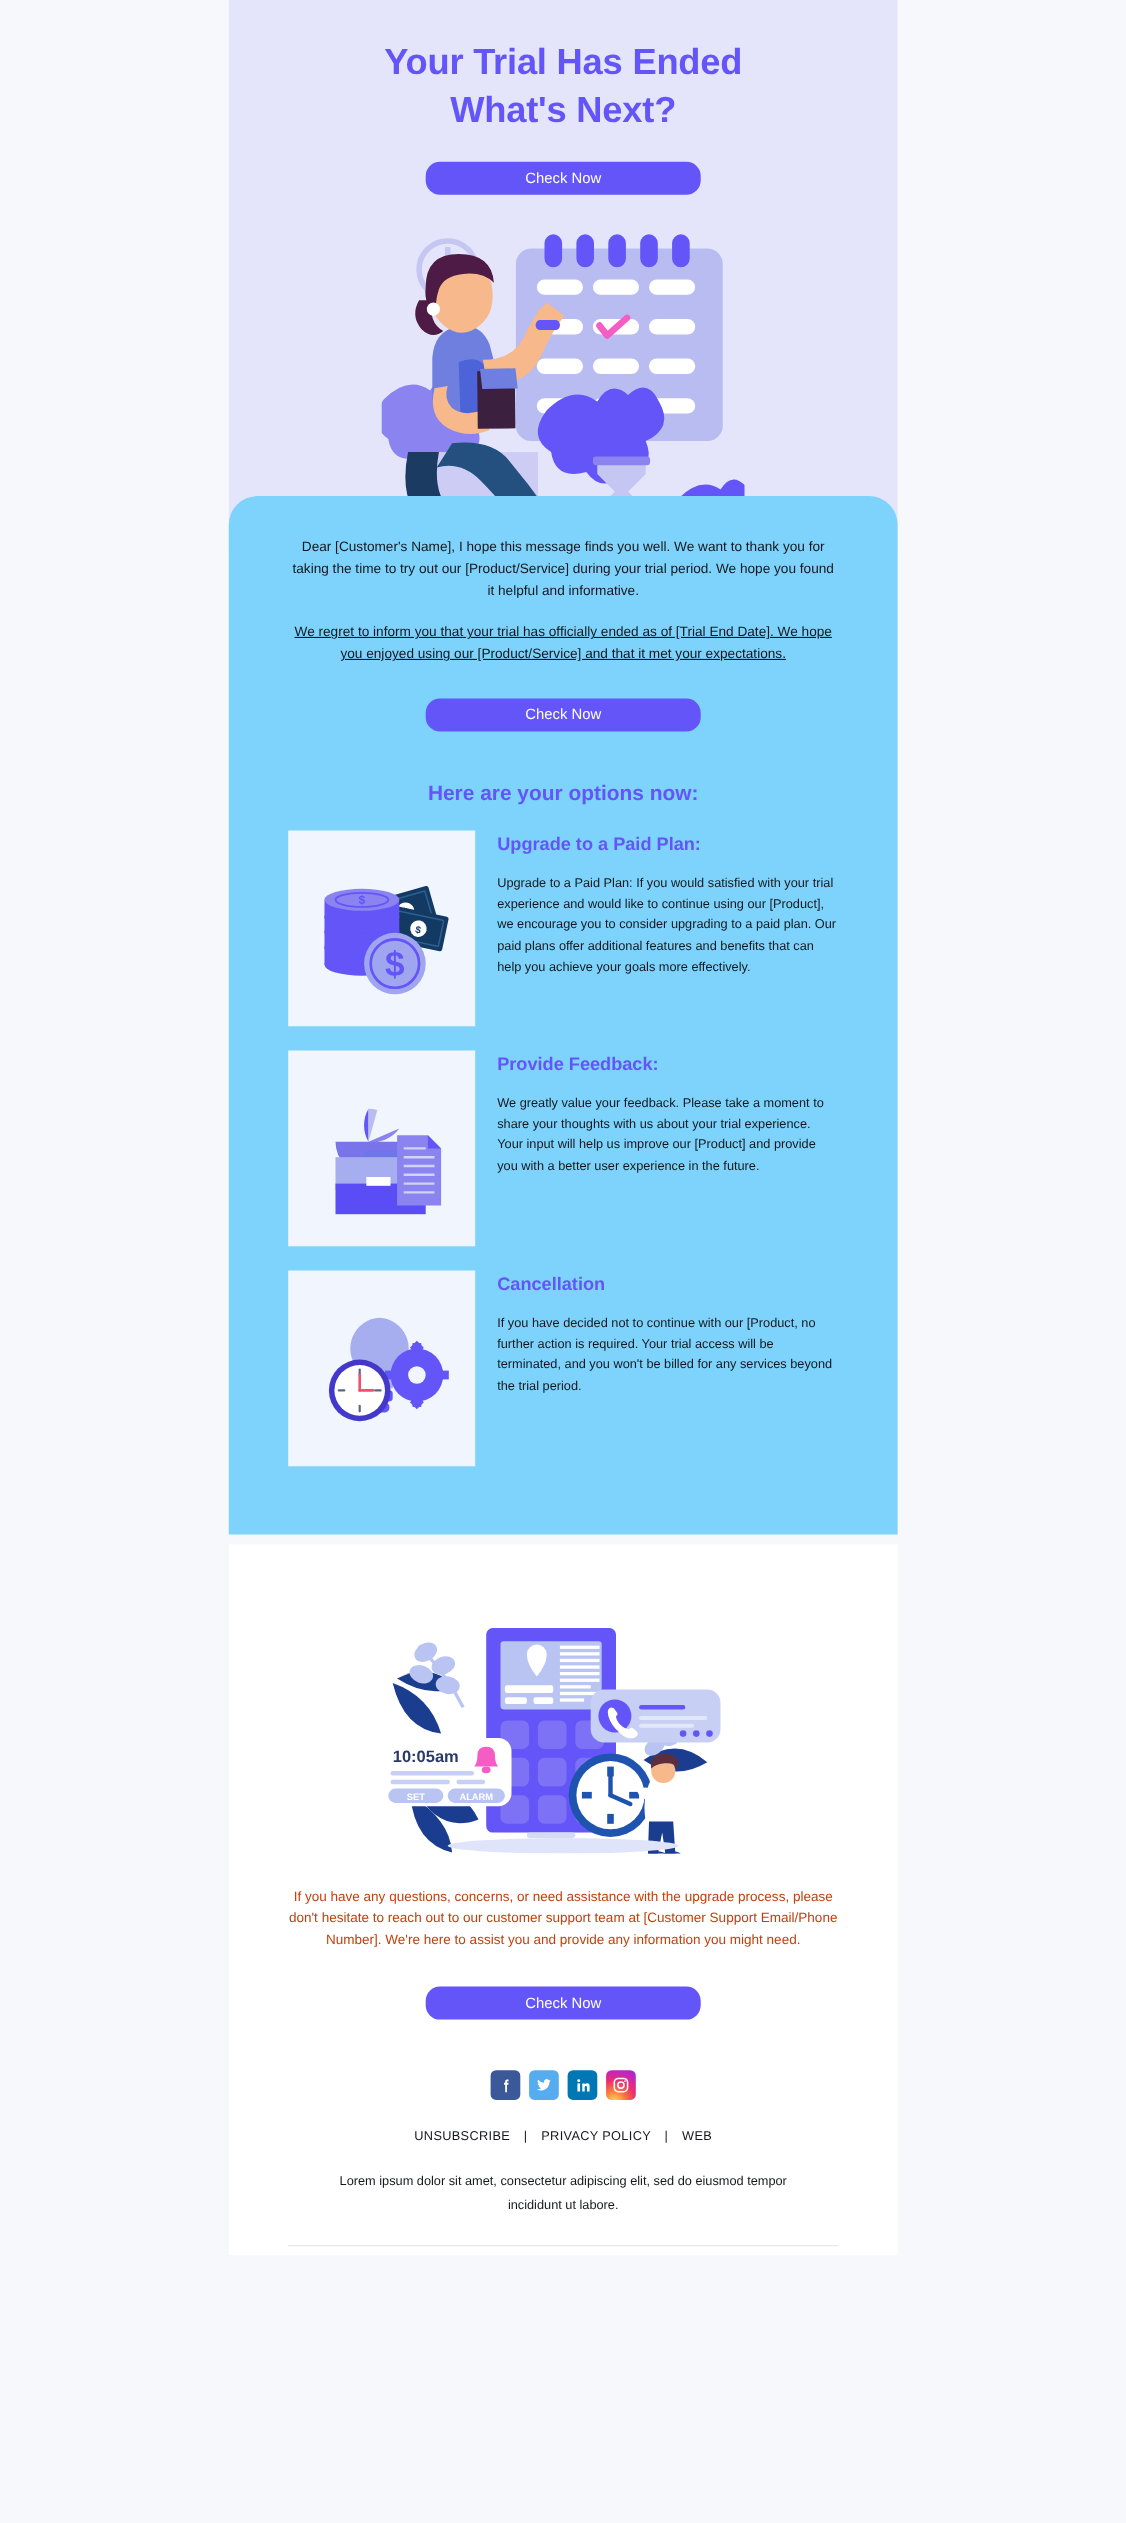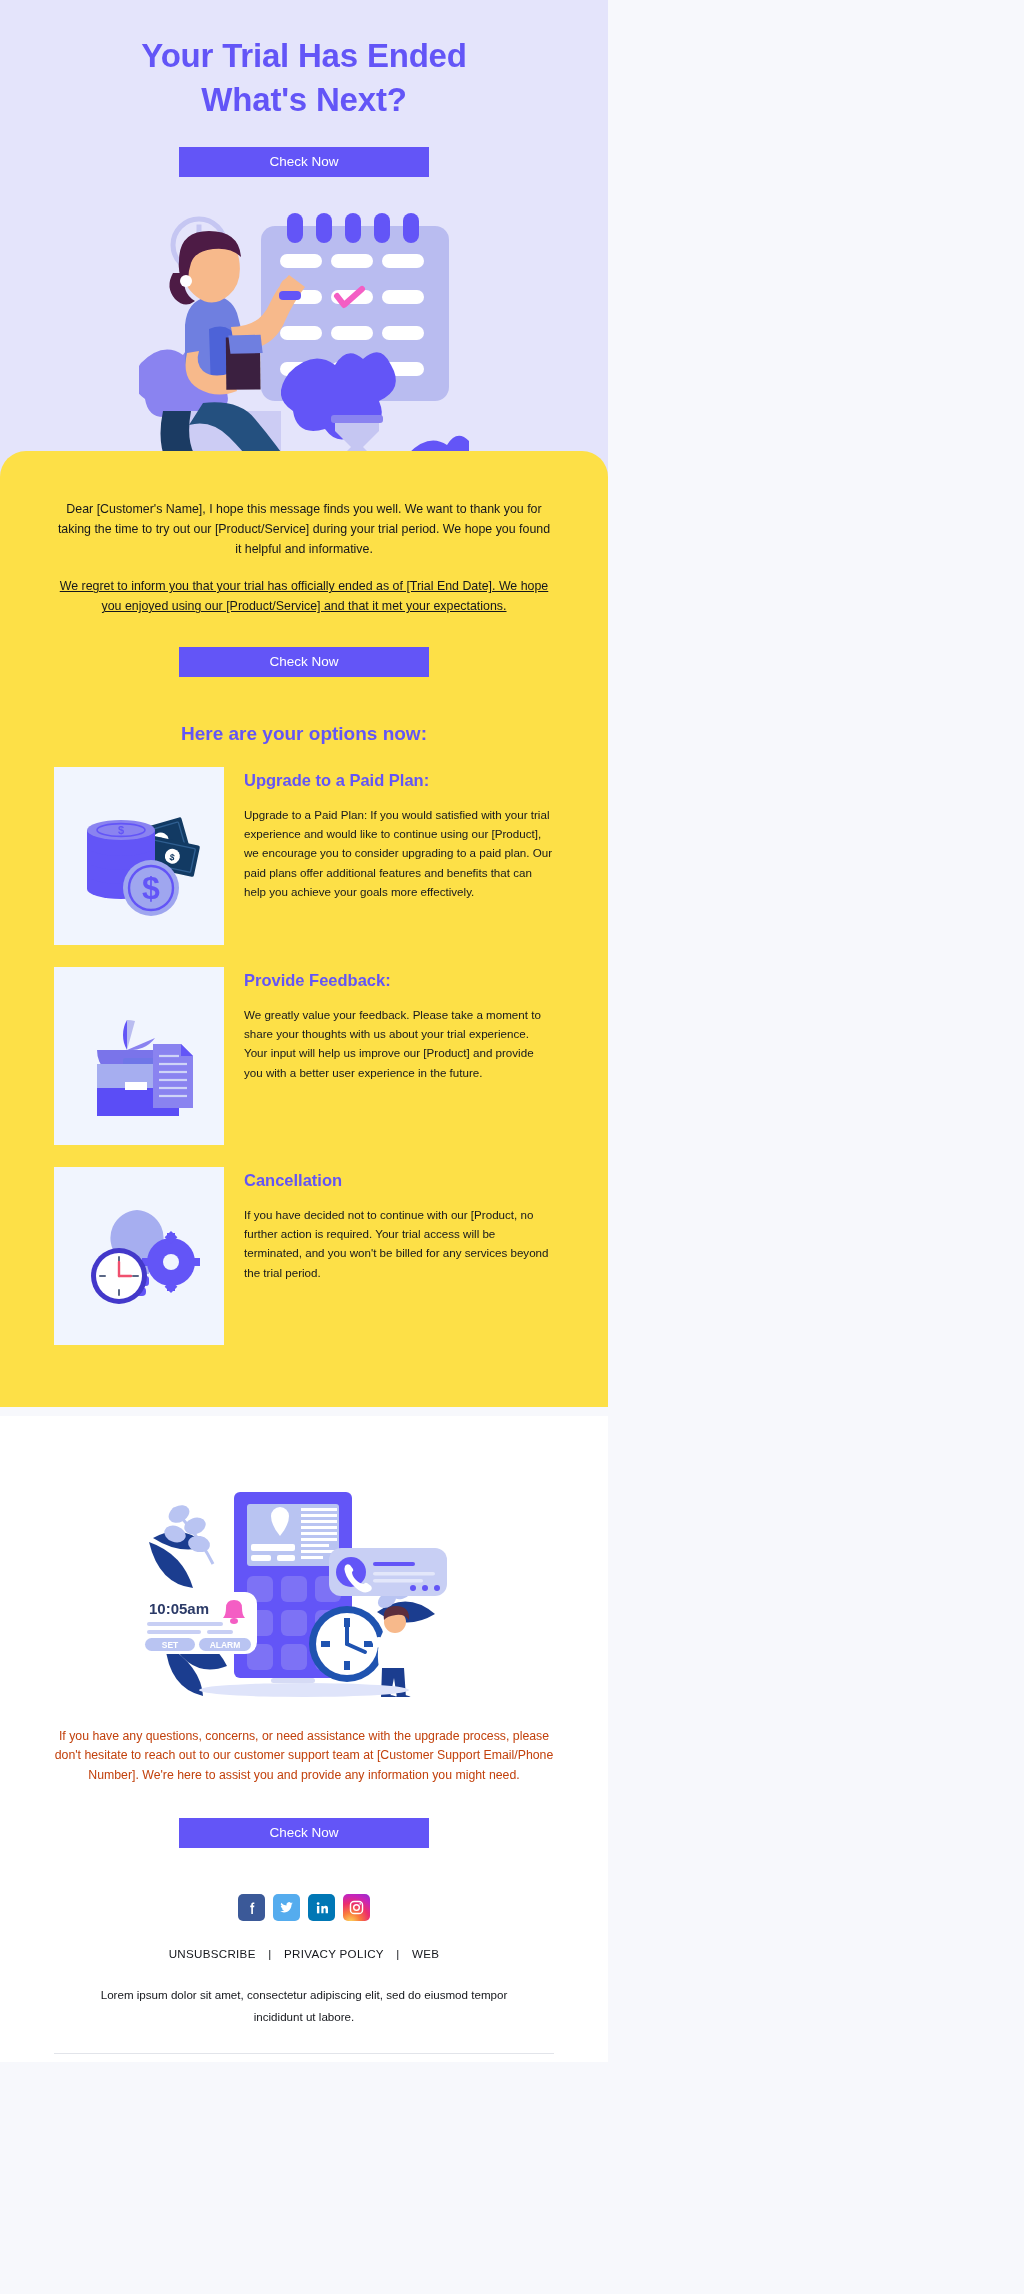--- a/index.html
+++ b/index.html
@@ -6,21 +6,21 @@
   html, body {
     width: 1024px;
     background: #f7f8fc;
     font-family: "Liberation Sans", sans-serif;
   }
   .page {
     width: 1024px;
     min-height: 2294px;
     background: #f7f8fc;
     display: flex;
-    justify-content: flex-start;
+    justify-content: center;
   }
   .email {
     width: 608px;
     position: relative;
   }
 
   
   .hero {
     background: #e4e4fb;
     padding: 34px 20px 0;
@@ -38,43 +38,43 @@
   .btn {
     display: block;
     width: 250px;
     margin: 26px auto 0;
     background: #6355f7;
     color: #ffffff;
     font-size: 13.5px;
     line-height: 30px;
     height: 30px;
     border: none;
-    border-radius: 0;
+    border-radius: 13px;
     text-align: center;
     cursor: pointer;
     font-family: "Liberation Sans", sans-serif;
   }
 
   
   .hero-illus-wrap {
     position: relative;
     height: 300px;
     margin-top: 26px;
   }
   .hero-illus { display: block; margin: 0 auto; }
 
   
   .body-card {
-    background: #fde047;
+    background: #7dd3fc;
     border-top-left-radius: 26px;
     border-top-right-radius: 26px;
     margin-top: -52px;
     position: relative;
     z-index: 5;
-    padding: 48px 54px 40px;
+    padding: 36px 54px 40px;
   }
   .lead {
     color: #15171c;
     font-size: 12.4px;
     line-height: 1.62;
     text-align: center;
   }
   .lead + .lead { margin-top: 17px; text-decoration: underline; }
 
   .section-title {

